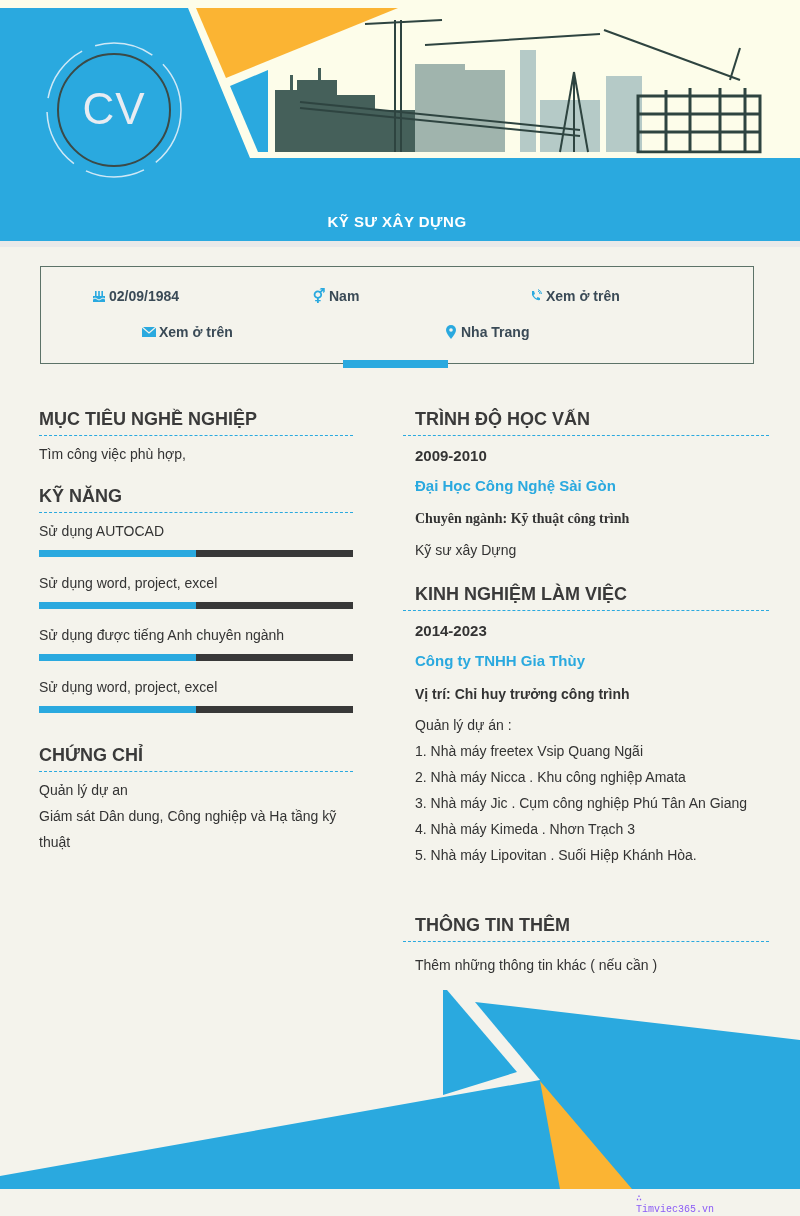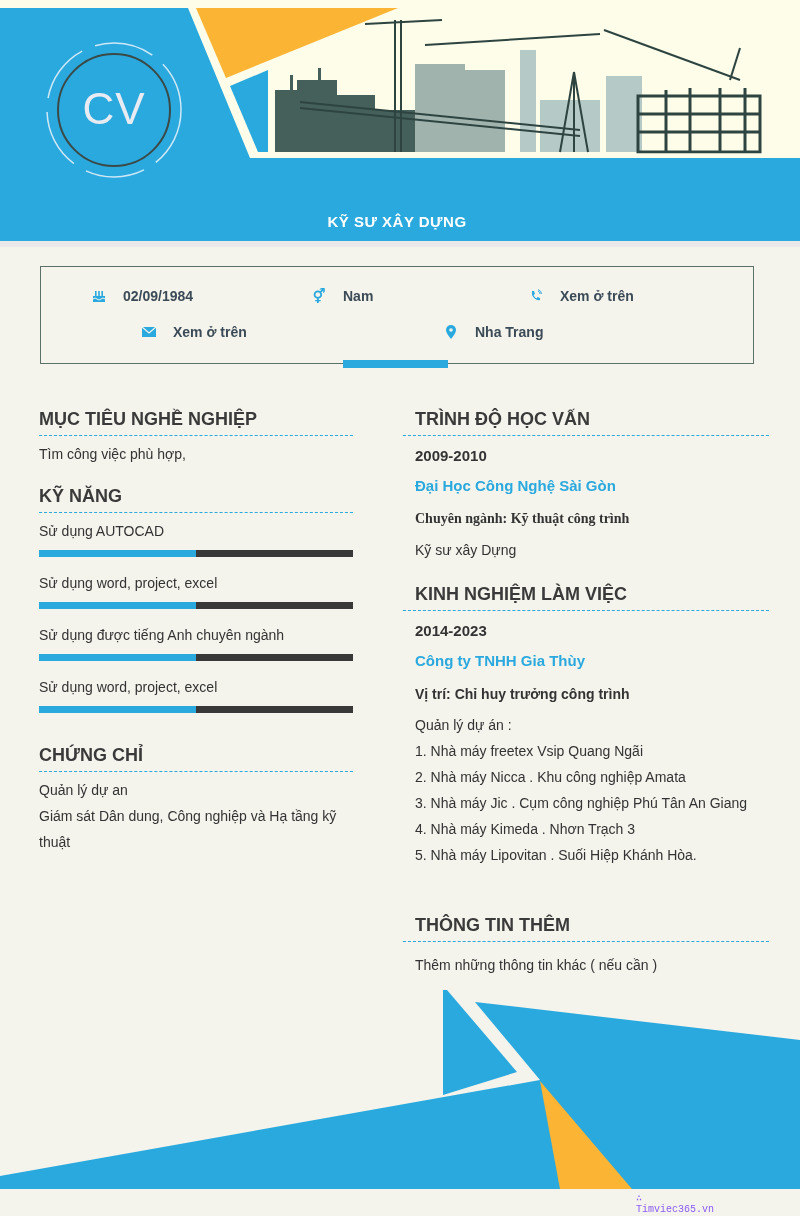--- a/index.html
+++ b/index.html
@@ -47,21 +47,21 @@
   
   .info-box {
     position: absolute; left: 40px; top: 266px; width: 714px; height: 98px;
     border: 1px solid #5c7268;
   }
   .info-accent {
     position: absolute; left: 343px; top: 360px; width: 105px; height: 8px; background: #2aa9df;
   }
   .info-item {
     position: absolute; font-size: 14px; font-weight: bold; color: #3a4a56;
-    display: flex; align-items: center; gap: 16px; white-space: nowrap;
+    display: flex; align-items: center; gap: 2px; white-space: nowrap;
   }
   .info-item .ico { color: #2aa9df; font-size: 14px; display: inline-flex; width: 16px; justify-content: center; }
 
   
   .section-title {
     position: absolute; font-size: 18px; font-weight: bold; color: #3a3a3a;
     padding-bottom: 5px; border-bottom: 1px dashed #2aa9df;
   }
   .left .section-title { left: 39px; width: 314px; }
   .right .section-title { left: 403px; width: 366px; padding-left: 12px; }

